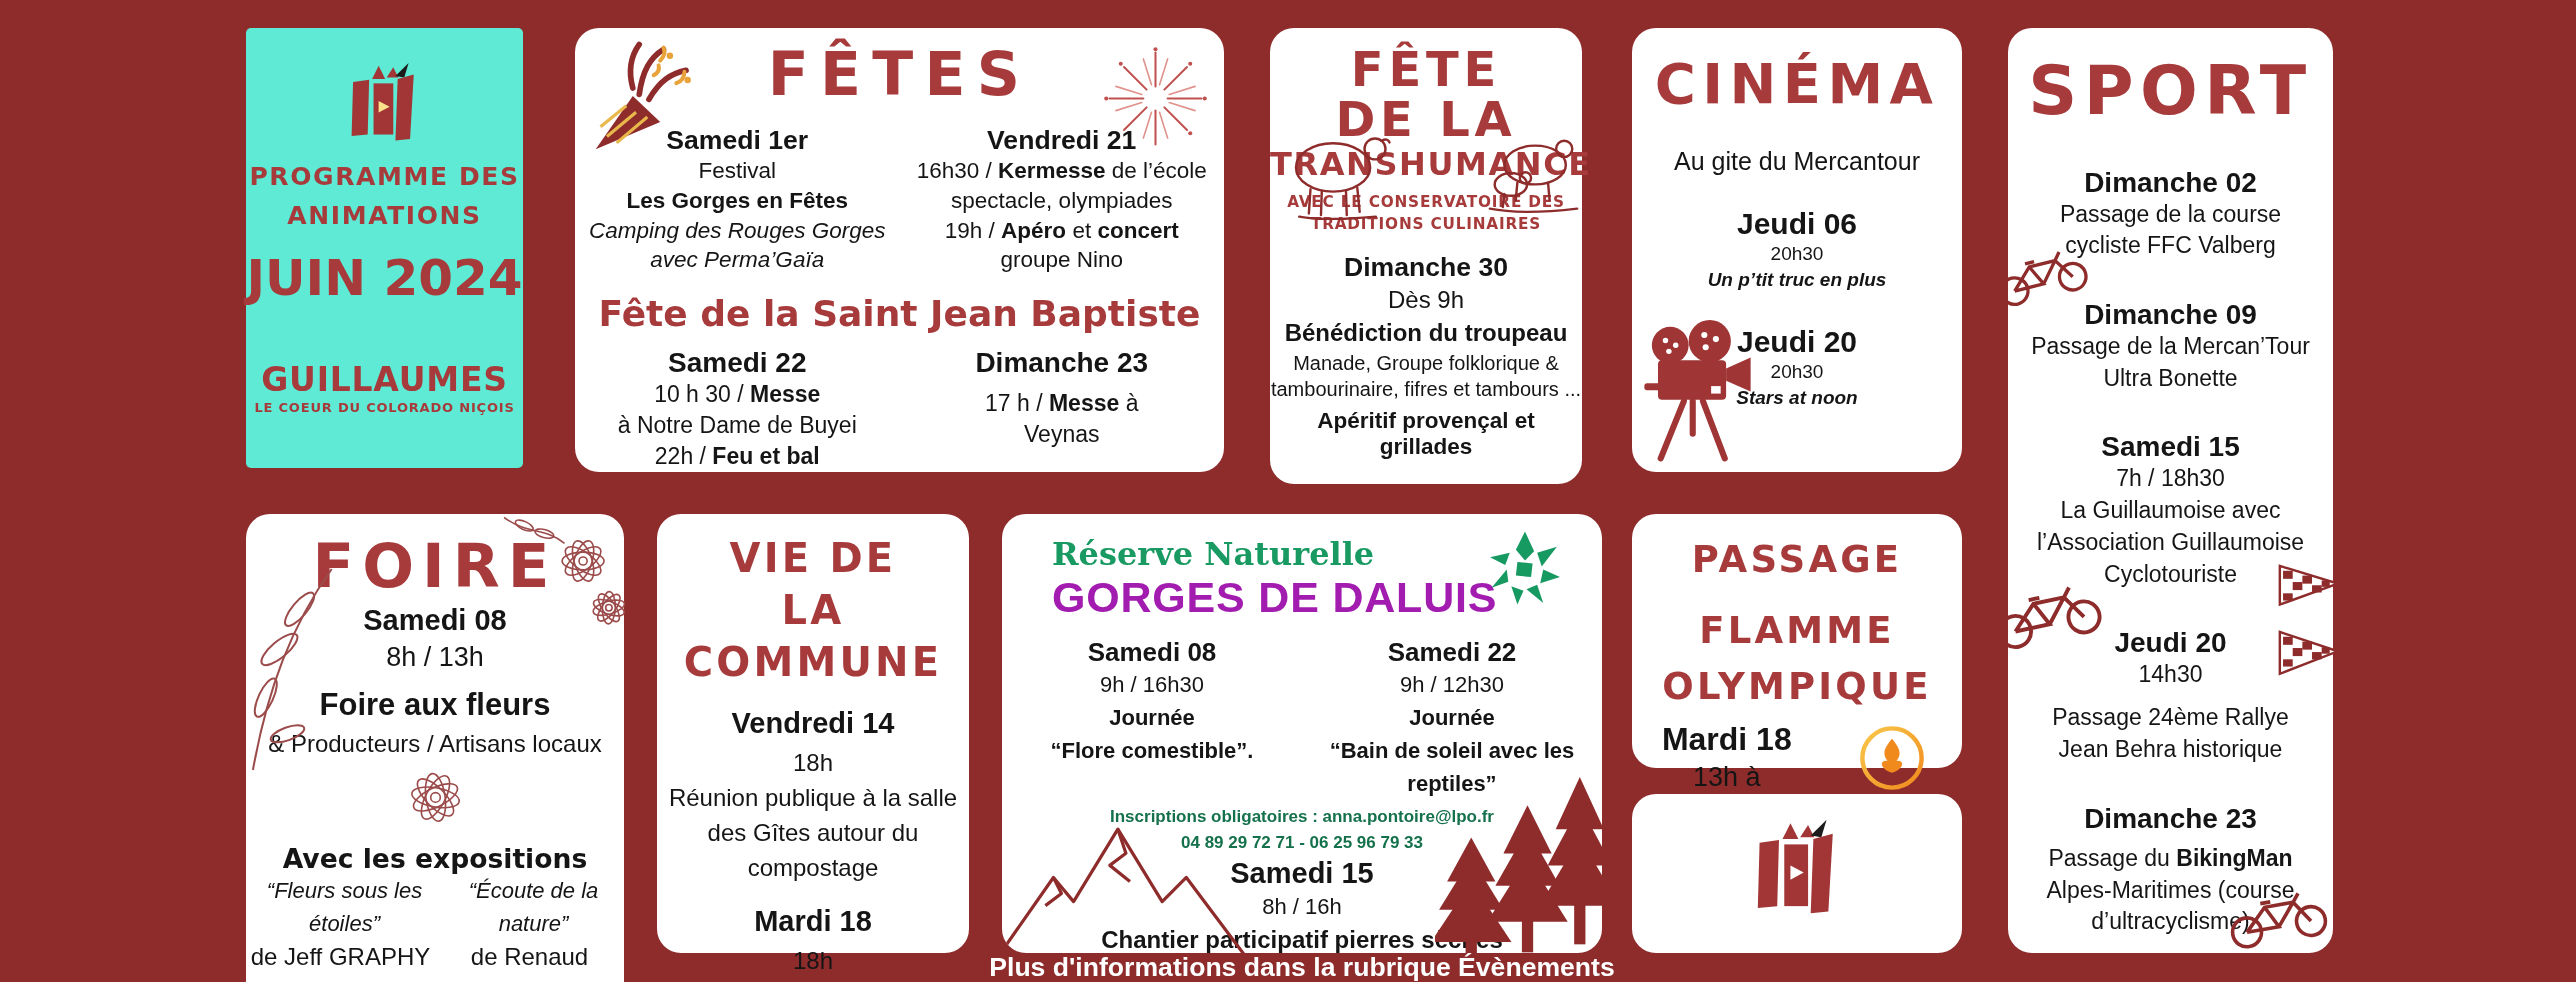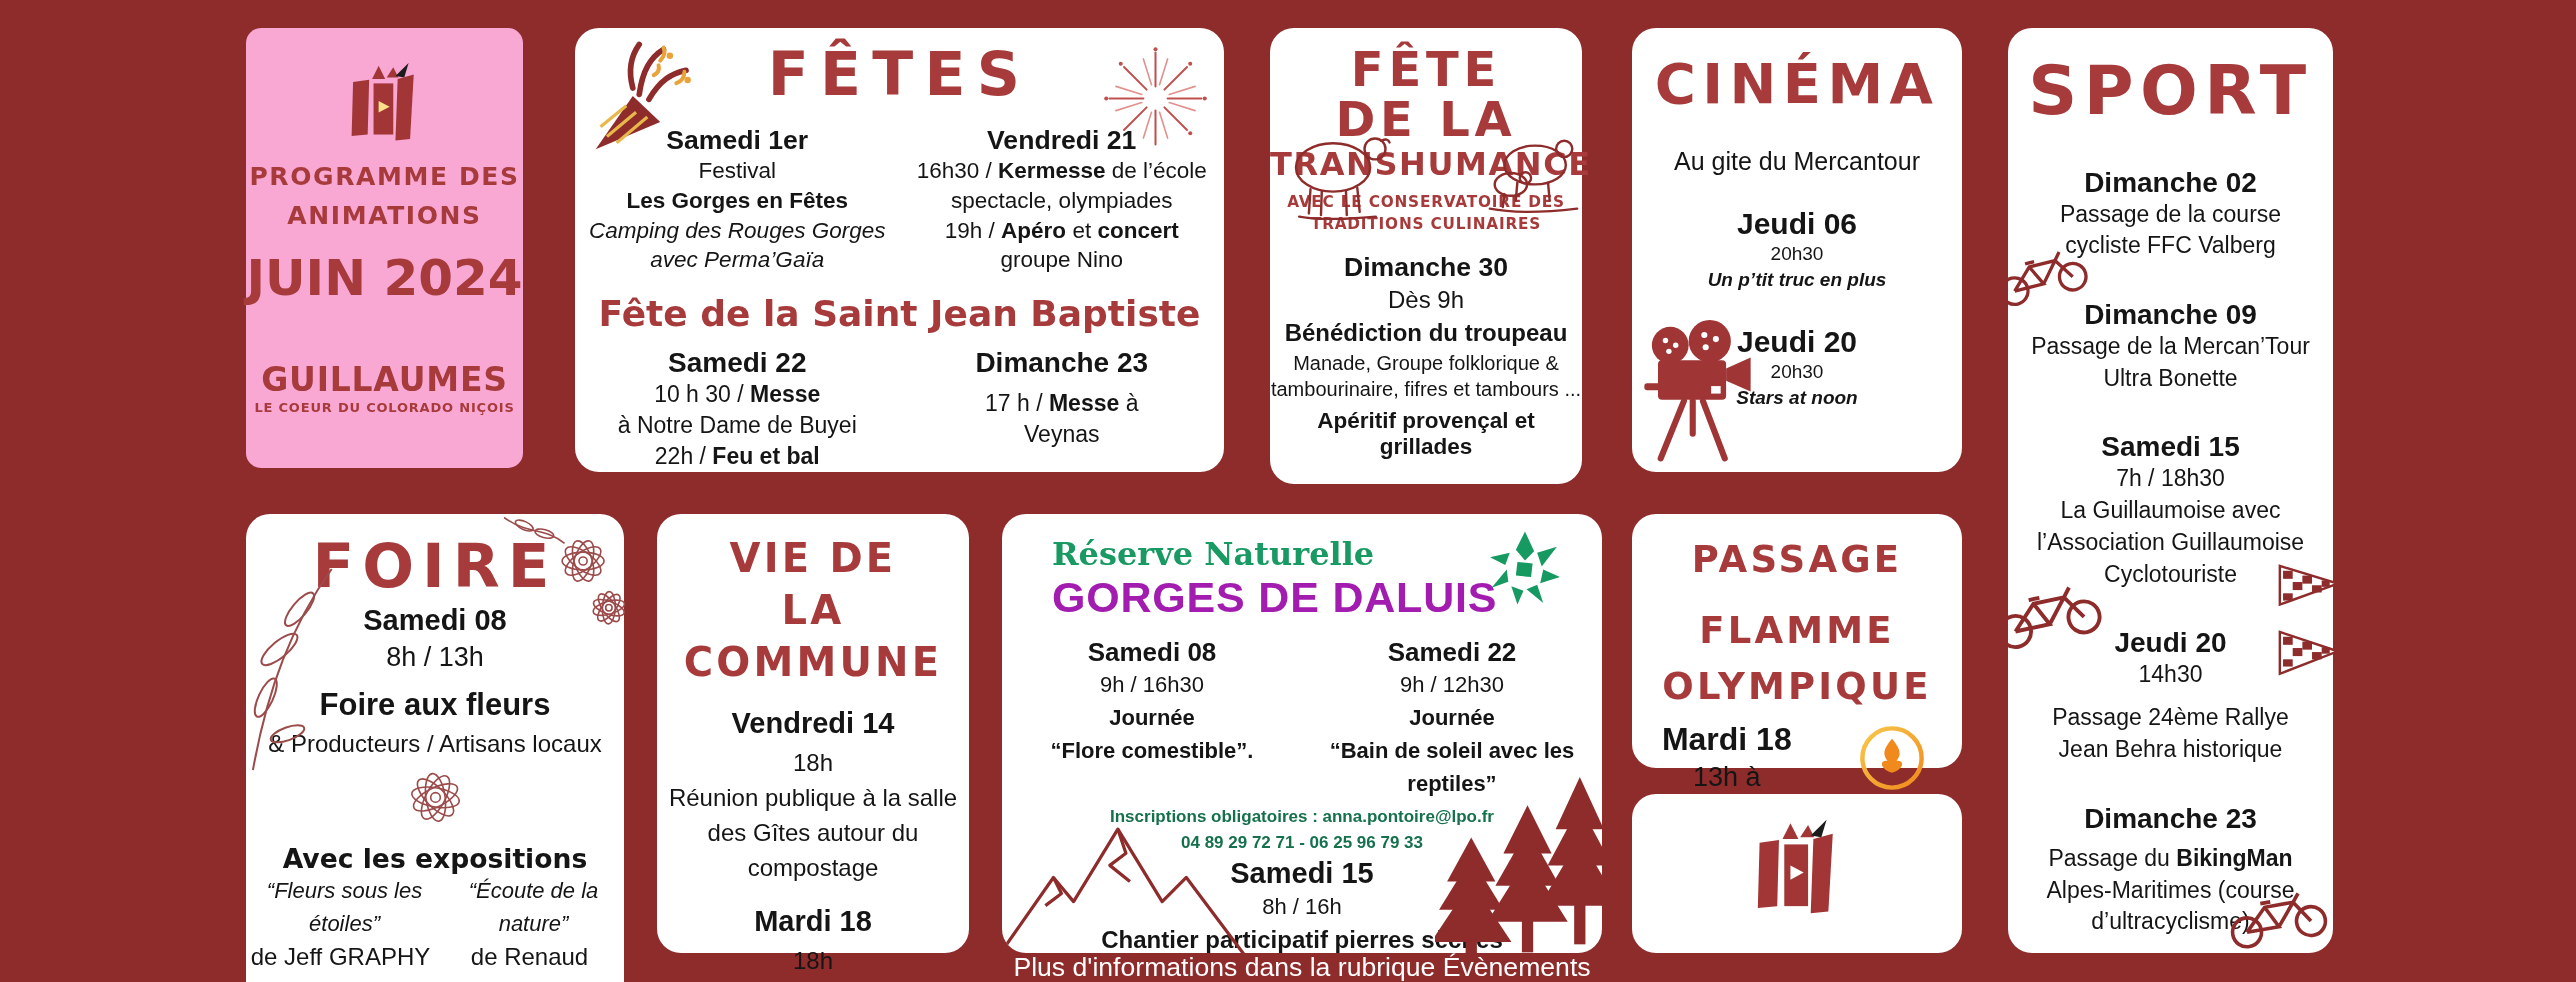--- a/index.html
+++ b/index.html
@@ -8,21 +8,21 @@
   .card{position:absolute;background:#ffffff;border-radius:24px;}
   .tt{font-weight:700;color:#a73b3b;text-align:center;font-family:"DejaVu Sans",sans-serif;}
   .ln{text-align:center;color:#151515;}
   .b{font-weight:700;}
   .i{font-style:italic;}
   .grn{color:#15714c;font-weight:700;}
   .cols{display:flex;}
   .col{flex:1;}
   .icon{position:absolute;}
   
-  #program{left:246px;top:28px;width:277px;height:440px;background:#f9a8d4;border-radius:15px;text-align:center;}
+  #program{left:246px;top:28px;width:277px;height:440px;background:#5eead4;border-radius:5px;text-align:center;}
   #program .pl{font-family:"DejaVu Sans",sans-serif;font-weight:700;color:#a73b3b;font-size:25px;letter-spacing:1.6px;line-height:1.55;}
   #program .month{font-family:"DejaVu Sans",sans-serif;font-weight:700;color:#a73b3b;font-size:50px;margin-top:13px;}
   #program .town{font-family:"DejaVu Sans",sans-serif;font-weight:700;color:#a73b3b;font-size:33px;margin-top:53px;letter-spacing:0.8px;}
   #program .tag{font-family:"DejaVu Sans",sans-serif;font-weight:700;color:#a73b3b;font-size:13px;margin-top:1.6px;letter-spacing:0.8px;}
   
   #fetes{left:575px;top:28px;width:649px;height:444px;}
   #fetes .title{font-size:60px;letter-spacing:11.3px;margin-top:11.3px;}
   #fetes .date{font-size:26.6px;margin-top:16px;}
   #fetes .t{font-size:22.5px;line-height:1.32;}
   #fetes .sj{font-size:36px;margin-top:17.7px;}
@@ -74,21 +74,21 @@
   #daluis .d15{font-size:29px;margin-top:1.6px;}
   #daluis .ch{font-size:24px;line-height:1.4;}
   
   #flamme{left:1632px;top:514px;width:330px;height:254px;}
   #flamme .t1{font-size:37px;letter-spacing:3.2px;line-height:1.5;margin-top:17.7px;}
   #flamme .date{font-size:32px;text-align:center;}
   #flamme .t{font-size:27px;text-align:center;margin-top:4.8px;}
   
   #logocard{left:1632px;top:794px;width:330px;height:159px;text-align:center;}
   
-  #footer{position:absolute;left:970px;top:952px;width:664px;text-align:center;color:#ffffff;font-size:26.6px;}
+  #footer{position:absolute;left:970px;top:952px;width:664px;text-align:center;color:#ffffff;font-size:26.6px;font-weight:bold;}
 </style>
 </head>
 <body>
 
 <div id="canvas">
 
   <div id="program" class="card">
     <svg width="81" height="95" viewBox="0 0 110 130" style="margin-top:32px;">
       <polygon points="38,26 47,8 56,26" fill="#a23636"></polygon>
       <polygon points="58,24 67,10 74,24" fill="#a23636"></polygon>

